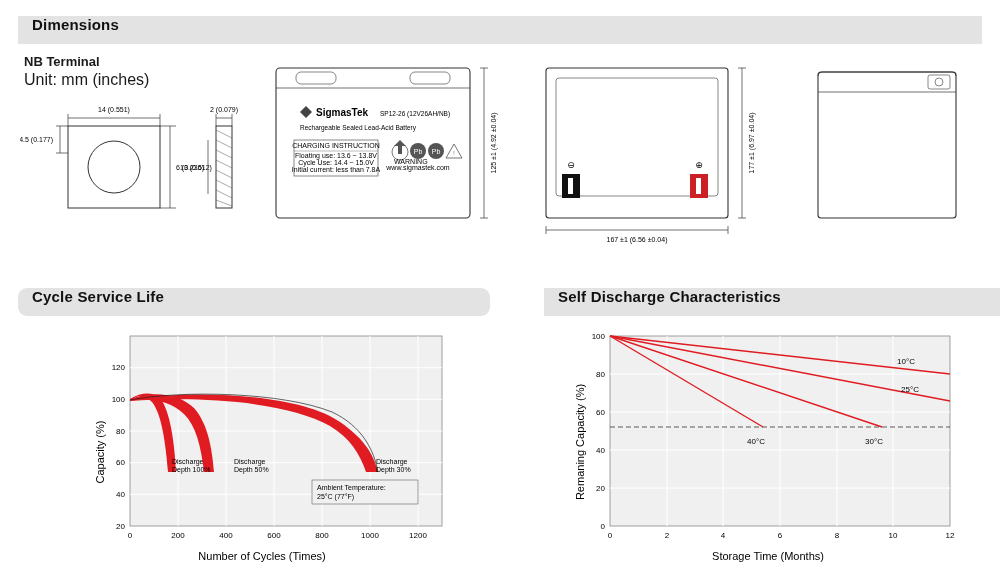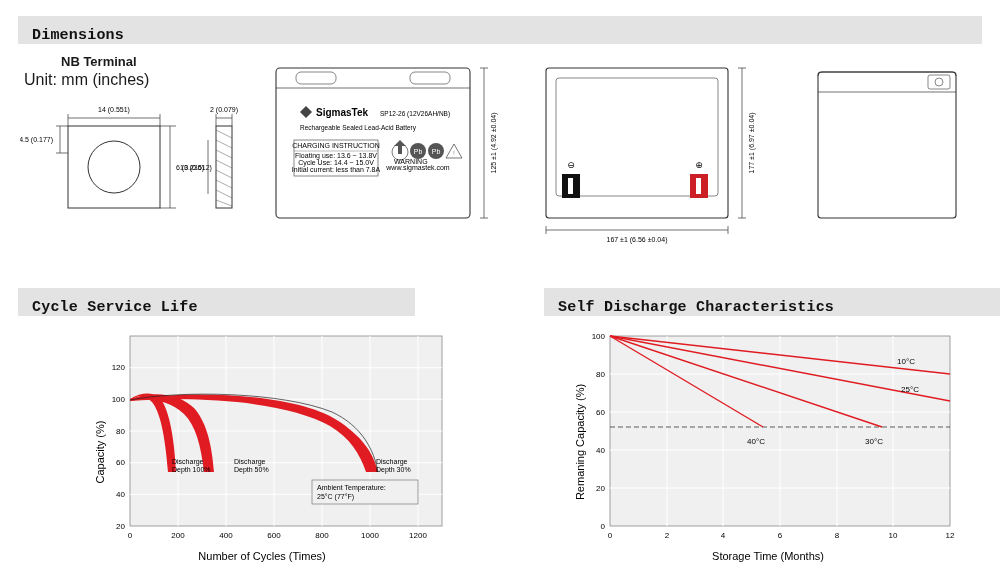--- a/index.html
+++ b/index.html
@@ -3,30 +3,30 @@
 <meta charset="utf-8">
 <style>
   html,body{margin:0;padding:0;}
   body{
     width:1000px;height:581px;background:#ffffff;
     font-family:"Liberation Sans", sans-serif;
     color:#1a1a1a;position:relative;overflow:hidden;
   }
   .section-bar{
     position:absolute;background:#e3e3e3;
-    display:flex;align-items:flex-end;font-family:Liberation Mono, monospace;
+    display:flex;align-items:flex-start;
   }
   .section-bar .title{
     font-size:15px;font-weight:bold;color:#111;padding-left:14px;letter-spacing:.2px;
   }
   #dim-bar{left:18px;top:16px;width:964px;height:28px;}
-  #cycle-bar{left:18px;top:288px;width:397px;height:28px;}
+  #cycle-bar{left:18px;top:288px;width:472px;height:28px;border-radius:9px;}
   #self-bar{left:544px;top:288px;width:464px;height:28px;}
 
-  #nb-term{position:absolute;left:24px;top:54px;font-size:13px;font-weight:bold;margin-left:37px;}
+  #nb-term{position:absolute;left:24px;top:54px;font-size:13px;font-weight:bold;}
   #unit-lbl{position:absolute;left:24px;top:71px;font-size:16px;}
 
   svg{display:block;}
   .svgwrap{position:absolute;}
 
   .ax-label{font-size:11px;fill:#000;font-family:"Liberation Sans", sans-serif;}
   .tick{font-size:8px;fill:#000;font-family:"Liberation Sans", sans-serif;}
   .dim{font-size:7px;fill:#000;font-family:"Liberation Sans", sans-serif;}
   .note{font-size:7px;fill:#000;font-family:"Liberation Sans", sans-serif;}
 </style>

